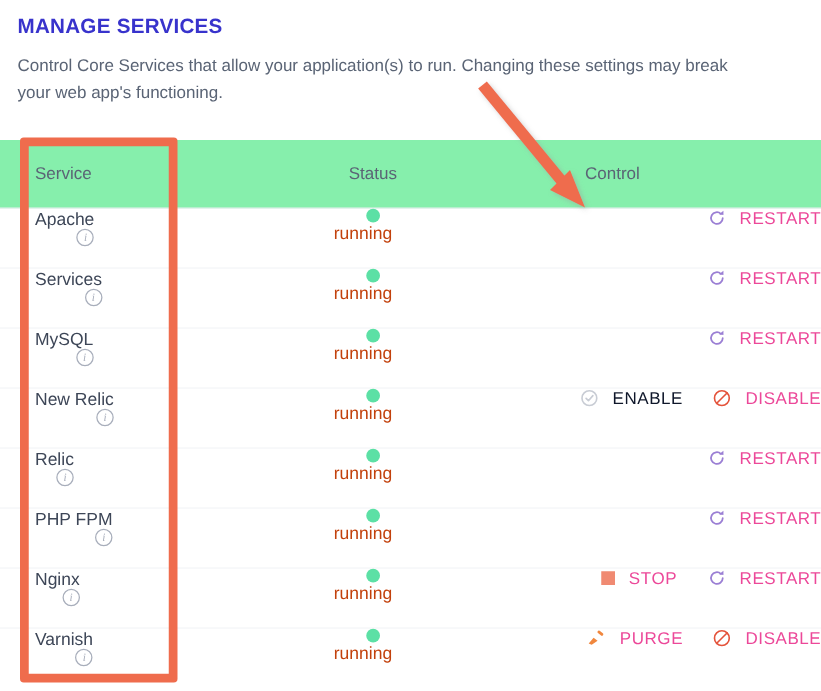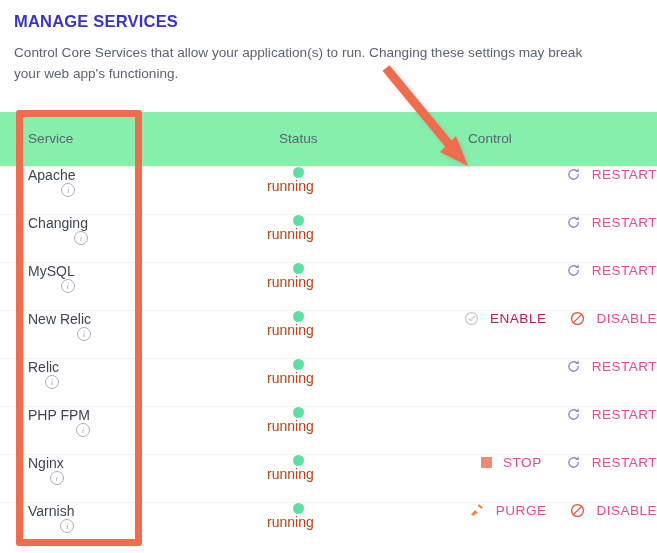--- a/index.html
+++ b/index.html
@@ -131,21 +131,21 @@
     display: flex;
     align-items: center;
     cursor: pointer;
     margin-right: 24px;
     font-size: 13.6px;
     letter-spacing: 0.45px;
     color: #ec4899;
     font-weight: normal;
   }
   .action:last-child { margin-right: 0; }
-  .action.disabled { color: #be185d; cursor: default; }
+  .action.disabled { color: #0f172a; cursor: default; }
   .action .ic { flex: none; margin-right: 11px; display: flex; align-items: center; }
 
   
   .stop-square {
     width: 11px; height: 11px;
     background: #f08a72;
     flex: none;
     margin-right: 11px;
   }
 
@@ -202,21 +202,21 @@
                     <polygon points="13.6,1.6 13.6,5.4 9.9,4.6" fill="#9B7FD4"></polygon>
                   </svg>
                 </span>
                 <span>RESTART</span>
               </div>
             </div>
           </div>
         </div>
         <div class="row" style="top: 103px;">
           <div class="cell cell-service">
-            <span class="svc-name">Changing</span>
+            <span class="svc-name">Services</span>
             <span class="info-icon">i</span>
           </div>
           <div class="cell cell-status">
             <span class="status-dot"></span>
             <span class="status-text">running</span>
           </div>
           <div class="cell cell-control">
             <div class="actions">
               <div class="action">
                 <span class="ic">

